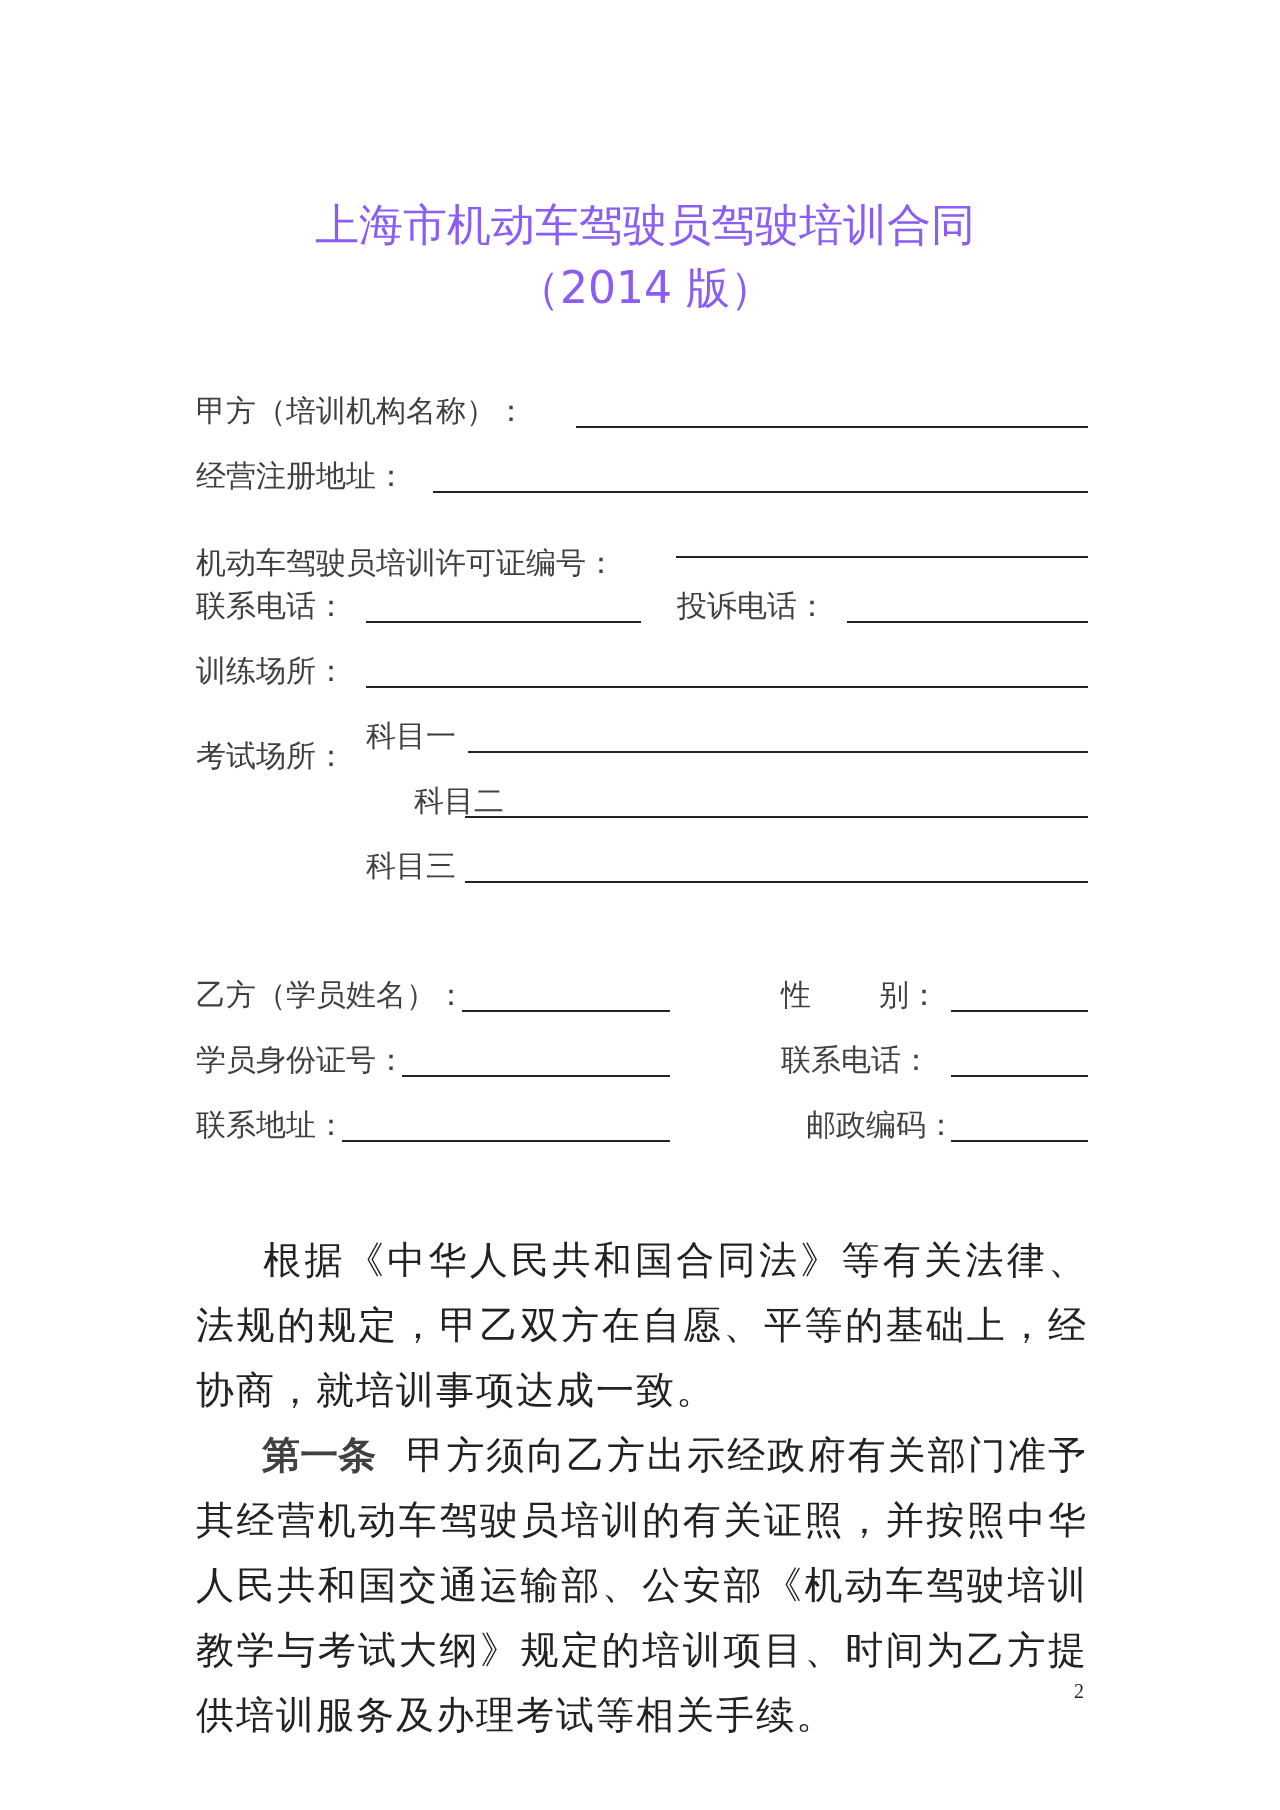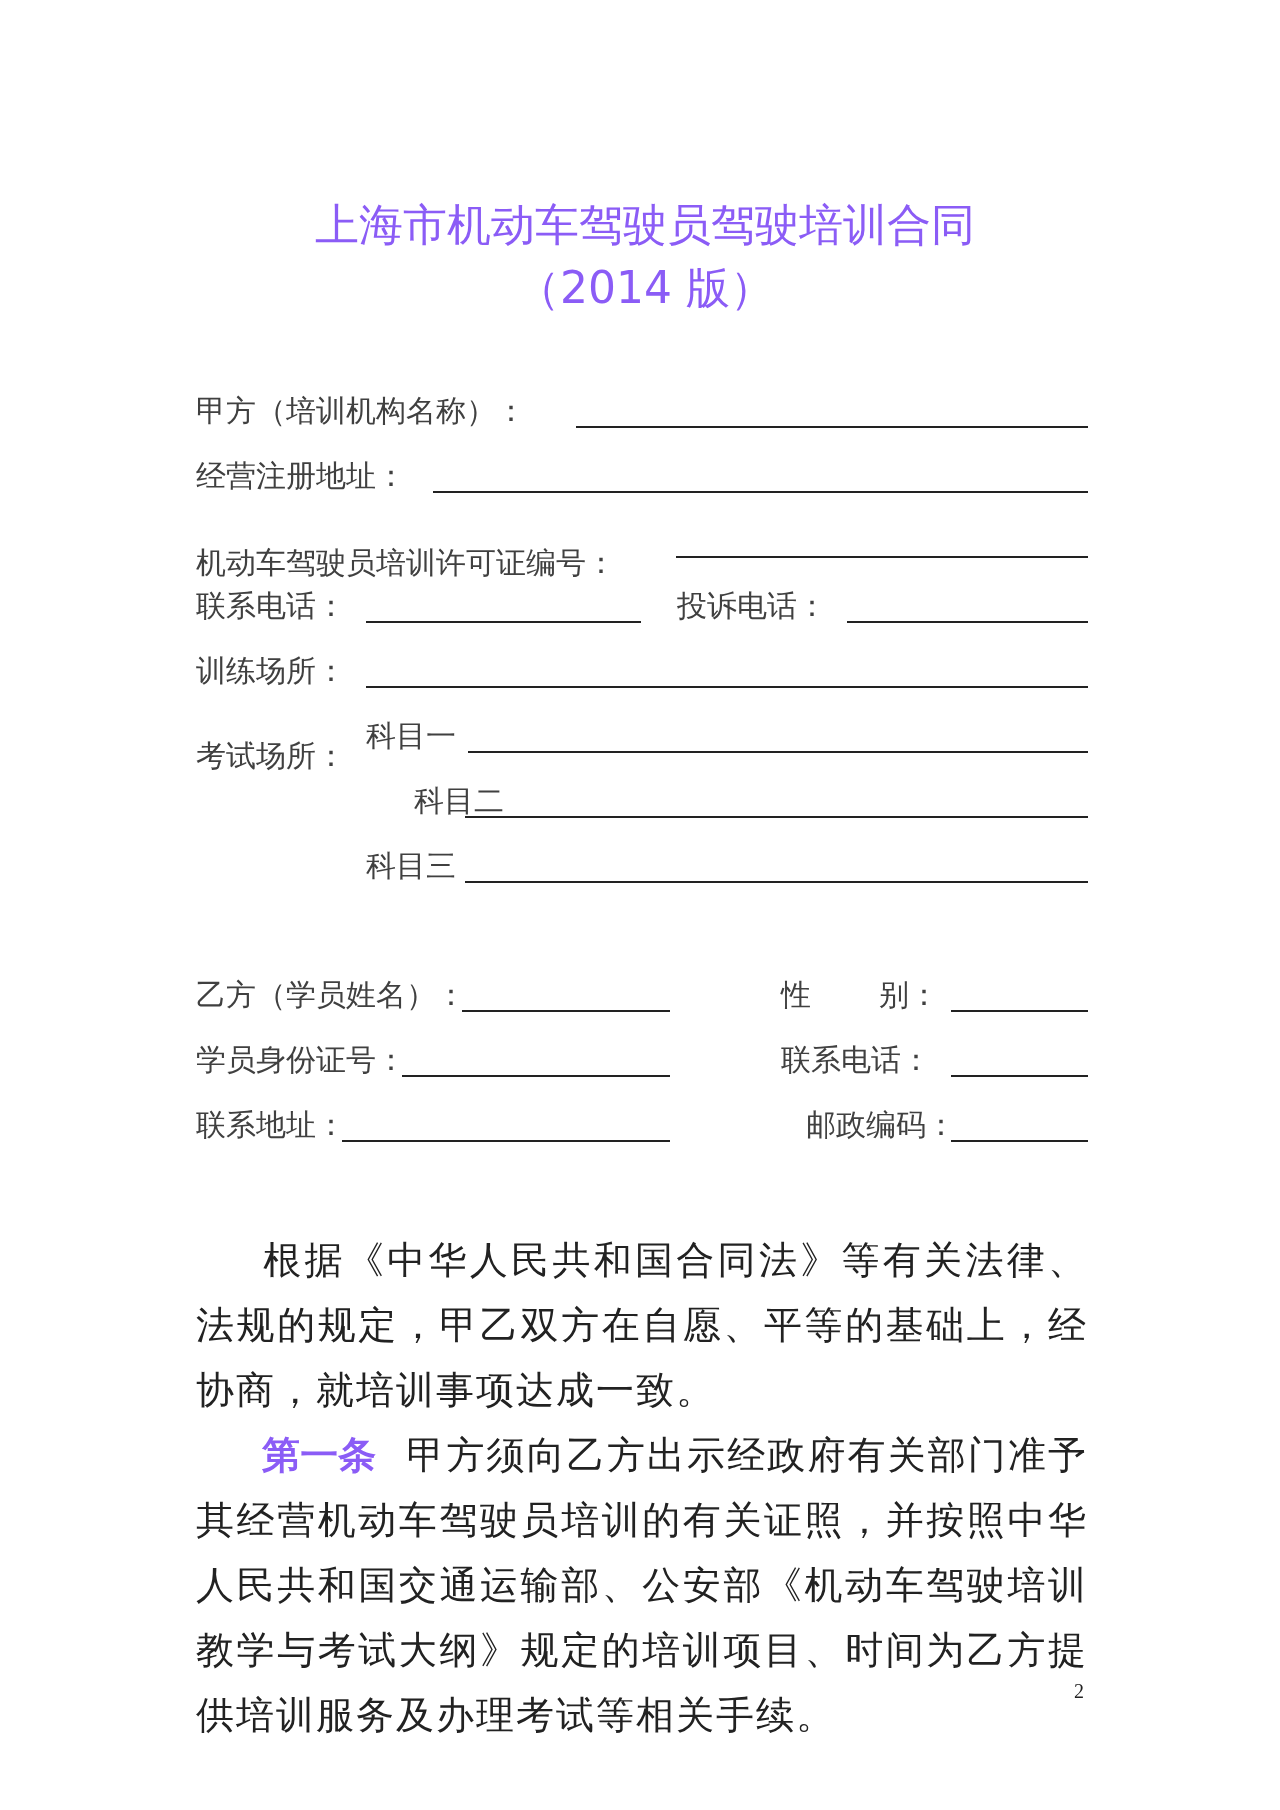--- a/index.html
+++ b/index.html
@@ -8,21 +8,21 @@
   .title { position:absolute; left:5px; width:1280px; text-align:center;
            font-family:"DejaVu Sans", sans-serif; font-size:44px; line-height:50px; color:#8b5cf6; font-weight:normal; }
   .row { position:absolute; left:196px; height:40px; display:flex; align-items:flex-end;
          font-family:"DejaVu Sans", sans-serif; font-size:30px; line-height:36px; color:#404040; white-space:nowrap; }
   .label { display:inline-block; }
   .blank { position:absolute; height:0; border-bottom:2px solid #222; }
   .para { position:absolute; left:196px; width:892px;
           font-family:"DejaVu Serif", serif; font-size:38px; line-height:65px; color:#222;
           text-align:justify; text-align-last:left; letter-spacing:2px; }
   .para .indent { display:inline-block; width:66px; }
-  .para .art { font-family:Liberation Serif, serif; font-weight:bold; color:#8b5cf6; letter-spacing:0; margin-right:30px; }
+  .para .art { font-family:Liberation Serif, serif; font-weight:bold; color:#404040; letter-spacing:0; margin-right:30px; }
   .pageno { position:absolute; left:1074px; top:1680px; font-family:"Liberation Serif", serif; font-size:20px; color:#222; }
 </style>
 </head>
 <body>
 
 <div class="page">
 
   <div class="title" style="top:200px;">上海市机动车驾驶员驾驶培训合同</div>
   <div class="title" style="top:263px;">（2014 版）</div>
 

